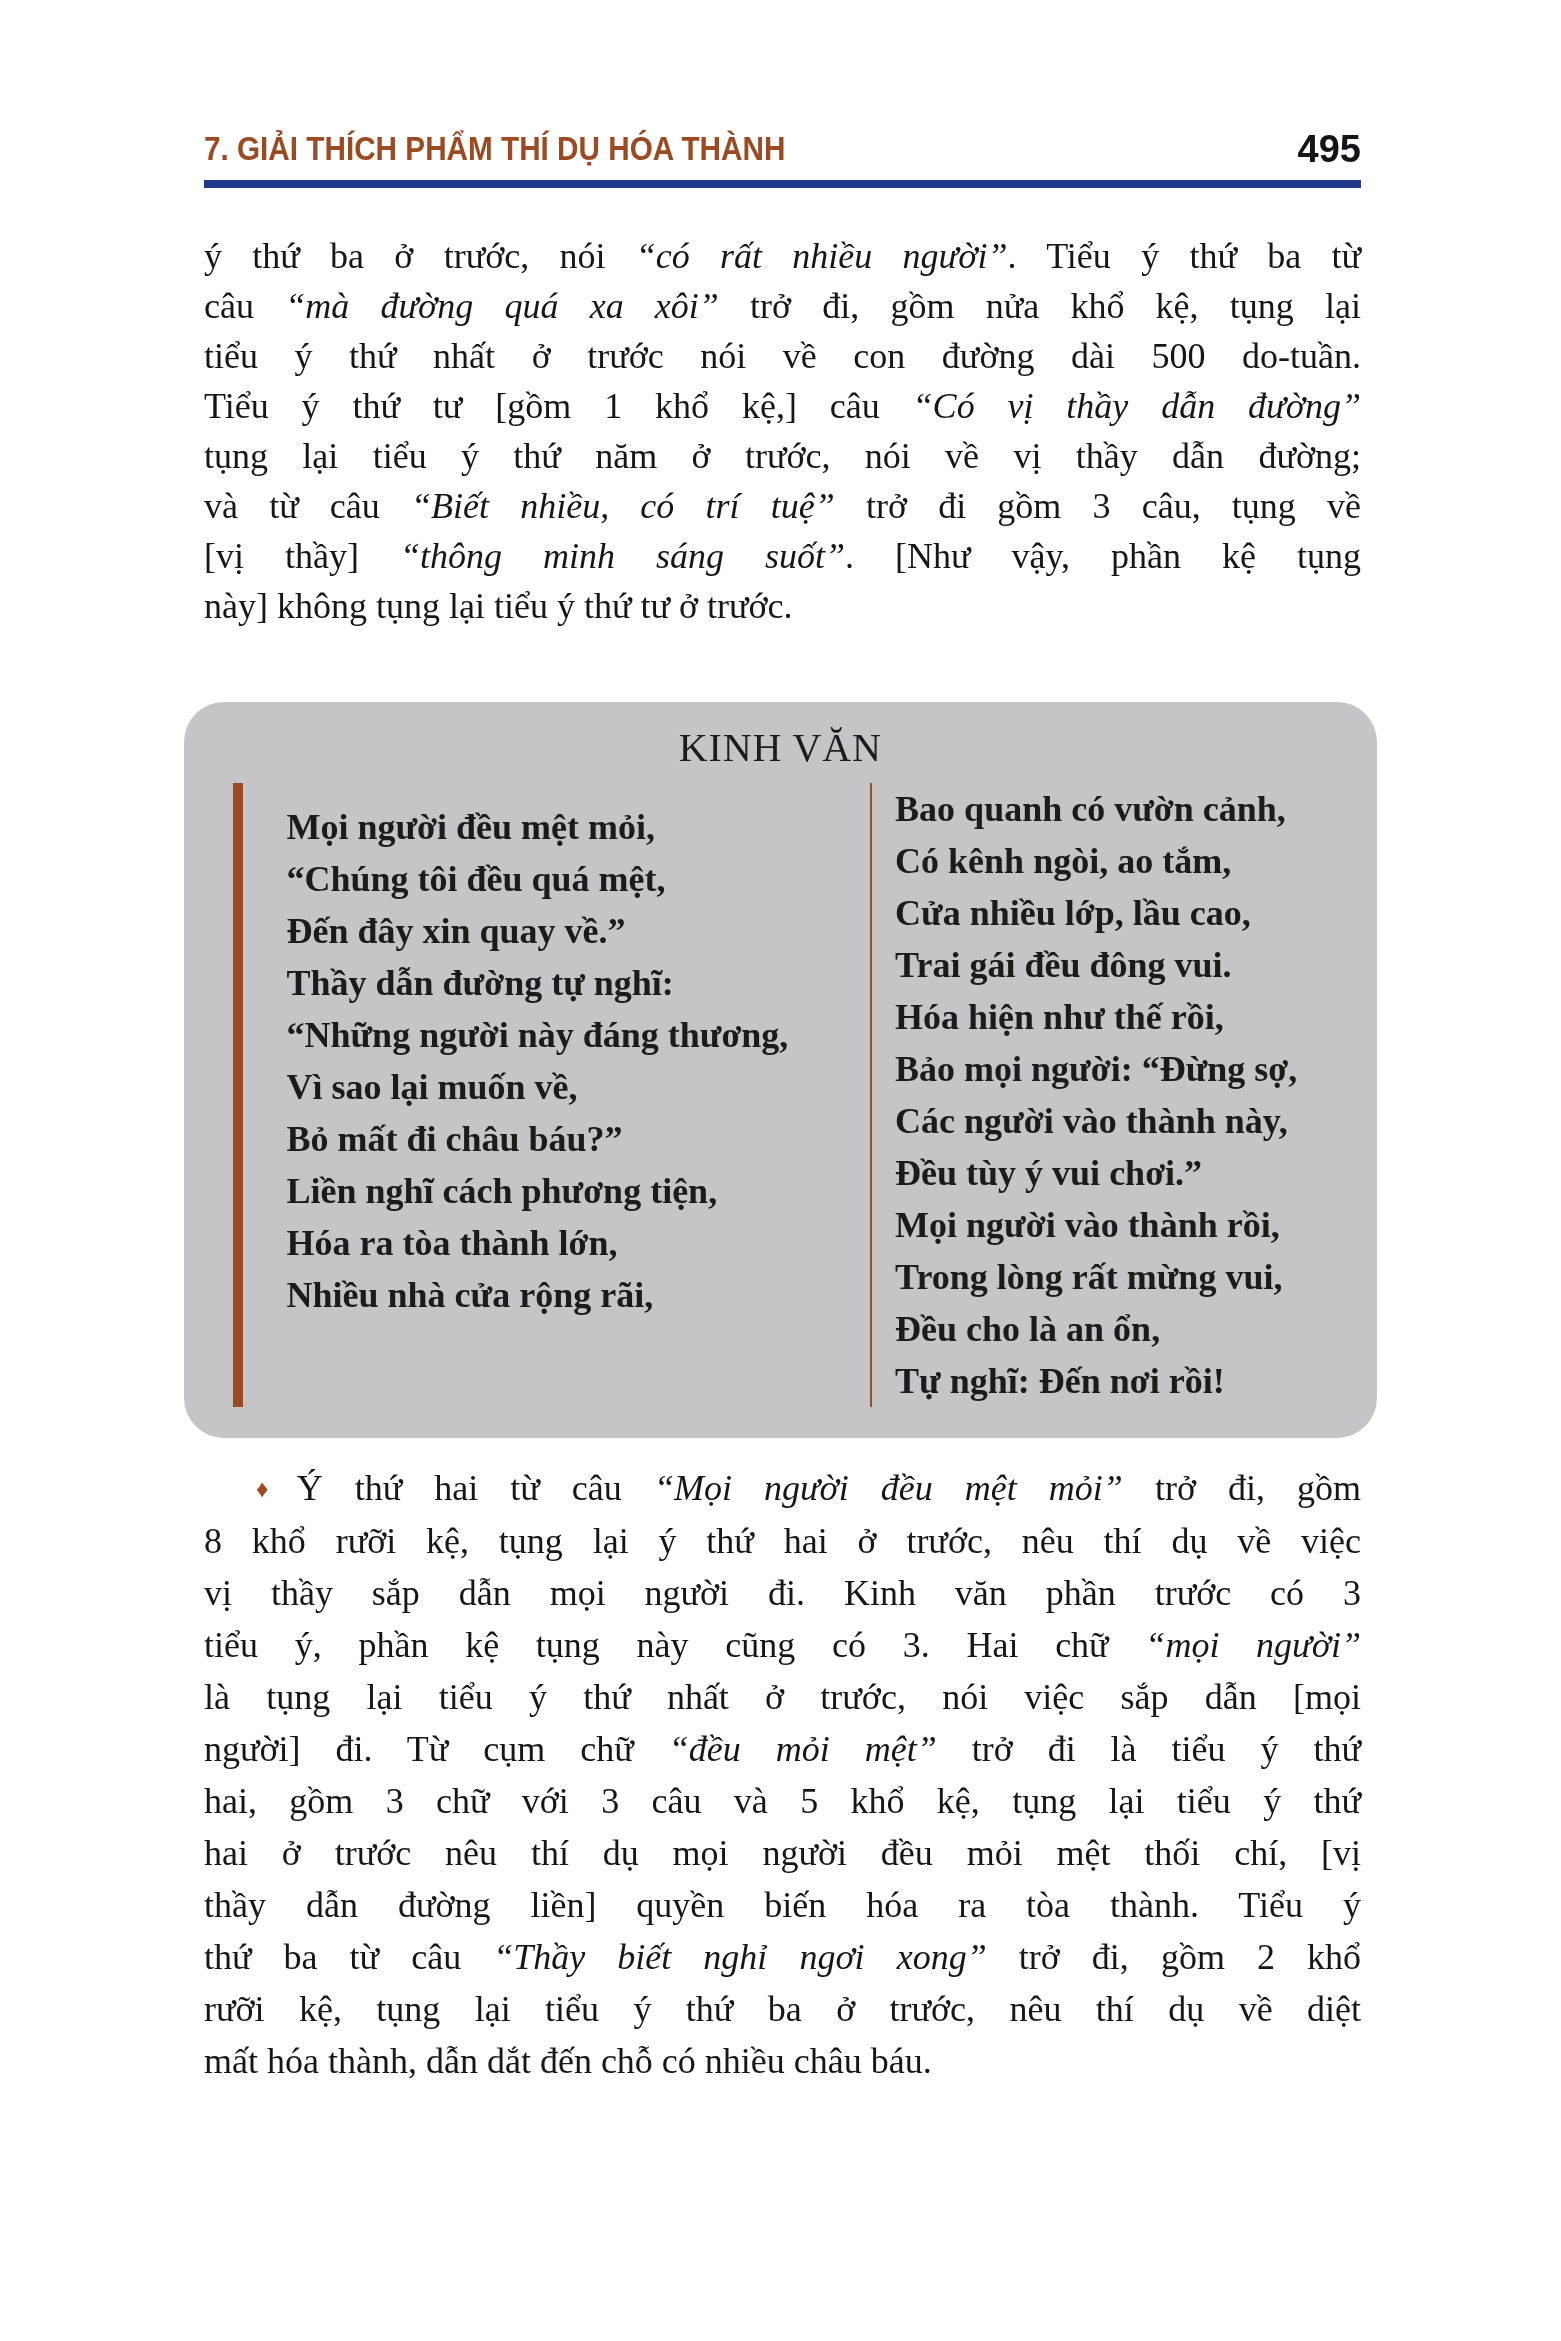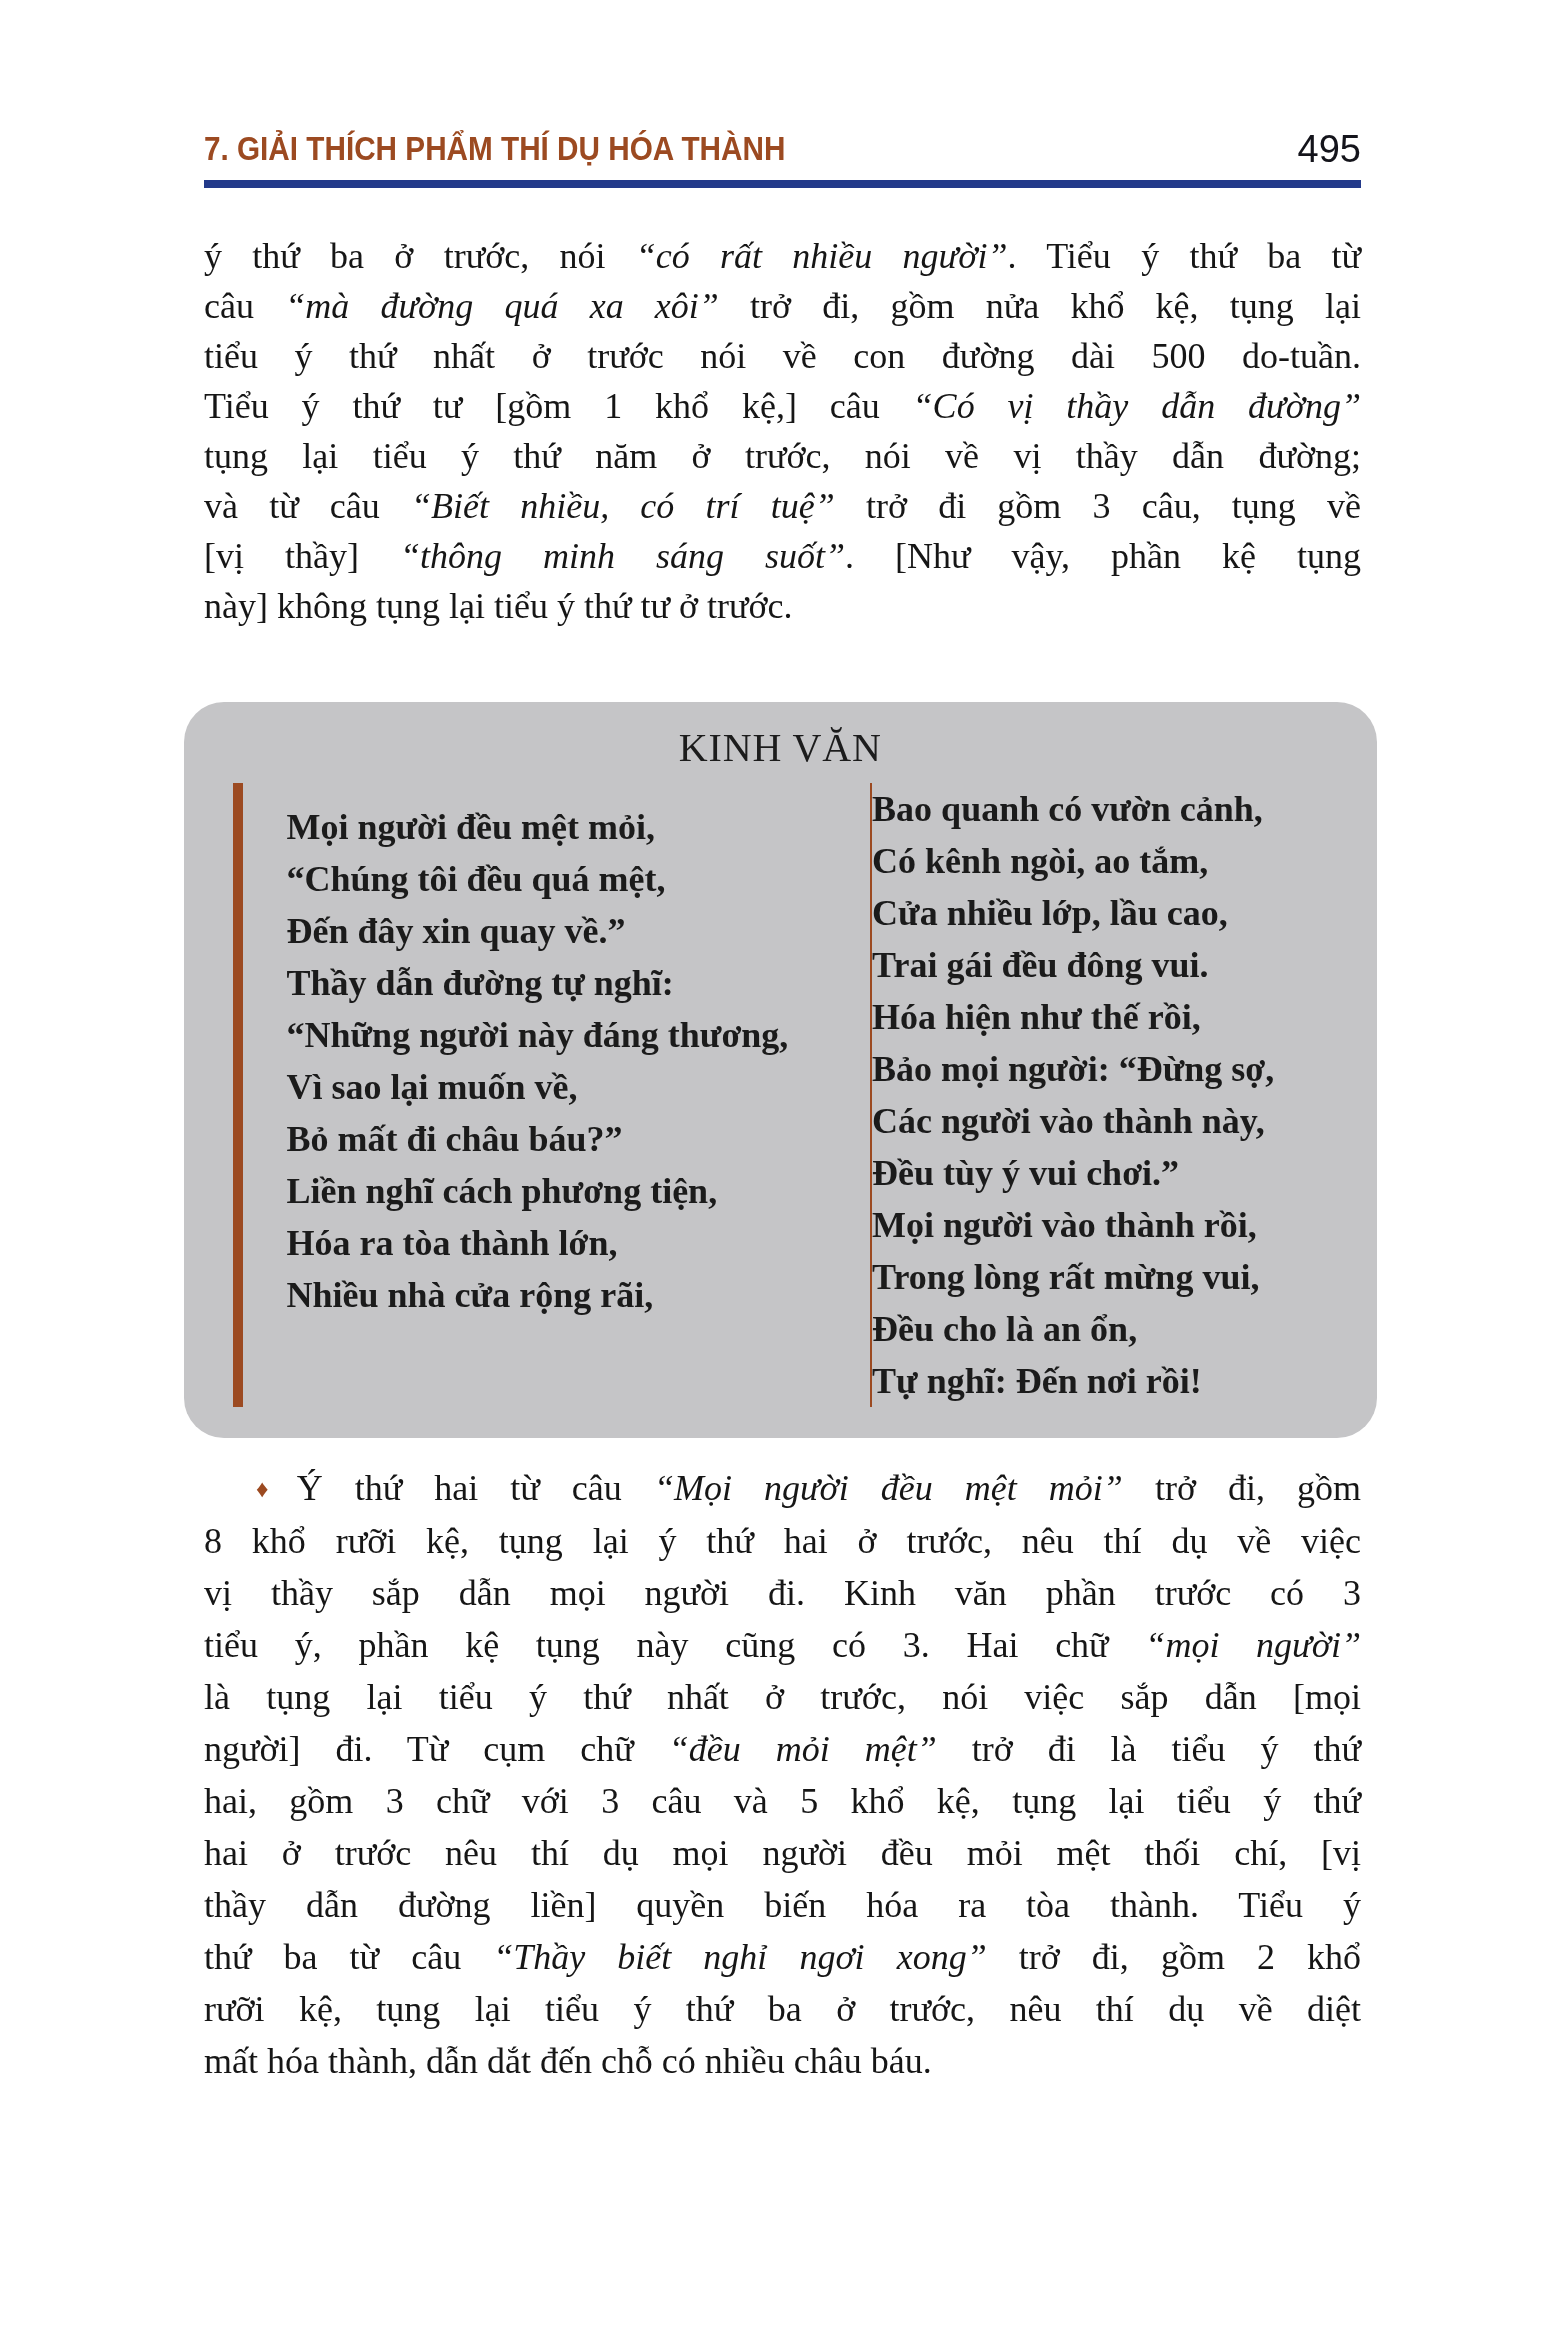--- a/index.html
+++ b/index.html
@@ -8,37 +8,37 @@
     font-family:"Liberation Serif","DejaVu Serif",serif;color:var(--ink,#161616);
   }
   .content{padding:130px 200px 0 204px;}
   .header-row{display:flex;justify-content:space-between;align-items:flex-end;}
   .chapter-title{
     font-family:"Liberation Sans","DejaVu Sans",sans-serif;font-weight:700;font-size:33px;
     color:var(--accent,#9c4a21);white-space:nowrap;transform:scaleX(.9);transform-origin:left bottom;
     letter-spacing:0px;
   }
   .page-number{
-    font-family:"Liberation Sans","DejaVu Sans",sans-serif;font-weight:400;font-size:38px;
+    font-family:"Liberation Sans","DejaVu Sans",sans-serif;font-weight:700;font-size:38px;
     color:#14141b;line-height:1;
   }
   .header-rule{height:7.8px;background:var(--rule-blue,#233a8a);margin-top:12px;}
   .para{font-size:36px;line-height:50px;}
   .intro{margin-top:43px;}
   .jline{text-align:justify;text-align-last:justify;}
   .para .jline:last-child{text-align-last:left;}
   em{font-style:italic;}
   .bullet{color:var(--accent,#9c4a21);font-size:.68em;vertical-align:.14em;margin-right:5.2px;font-style:normal;}
   .kinh-van{margin:71px -15.6px 0 -20px;background:var(--box-gray,#c5c5c7);border-radius:40px;padding-bottom:31px;}
   .kv-title{text-align:center;padding-top:22.6px;font-weight:400;font-size:40px;letter-spacing:0.9px;color:#1c1c1c;}
   .kv-columns{display:flex;margin-top:12px;}
   .kv-bar{width:9.5px;background:var(--accent,#9c4a21);margin-left:49px;flex:none;}
   .kv-left{flex:none;width:583px;padding:17.3px 0 0 44px;}
   .kv-divider{width:2.6px;background:var(--accent,#9c4a21);flex:none;}
-  .kv-right{flex:none;}
+  .kv-right{flex:none;margin-left:23px;}
   .verse-line{font-weight:700;font-size:36px;line-height:52px;white-space:nowrap;color:#1b1b1b;}
   .commentary{margin-top:24px;line-height:52px;}
   .commentary .jline:first-child{text-indent:52px;}
 </style>
 </head>
 <body>
 
 <div class="page">
   <div class="content">
 

